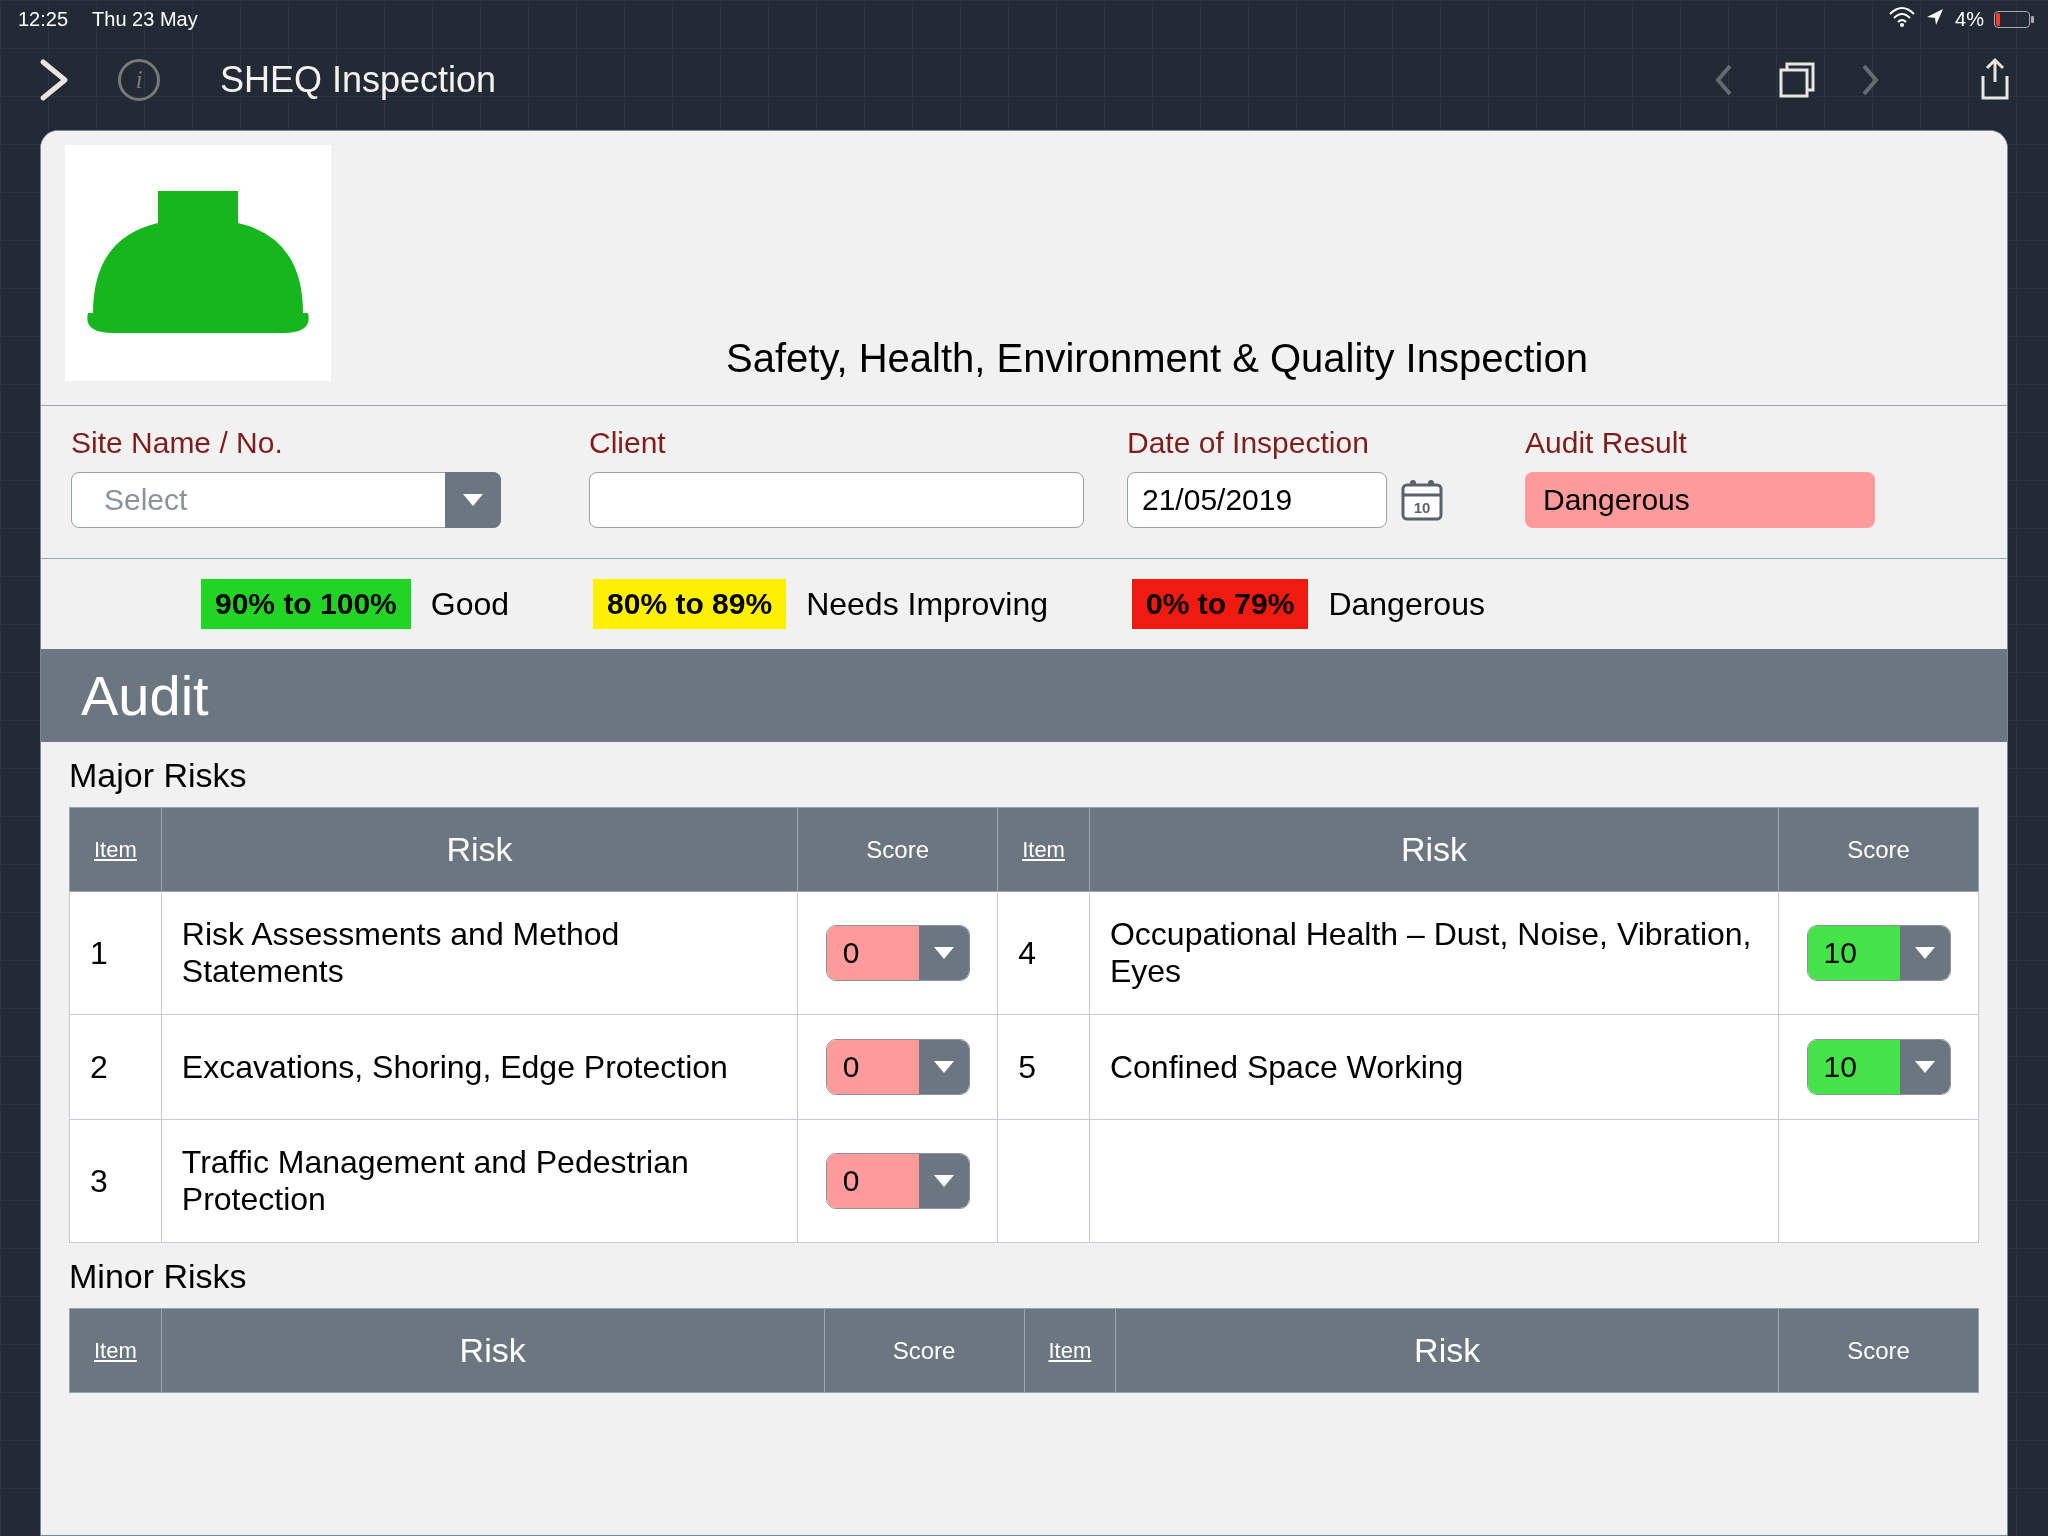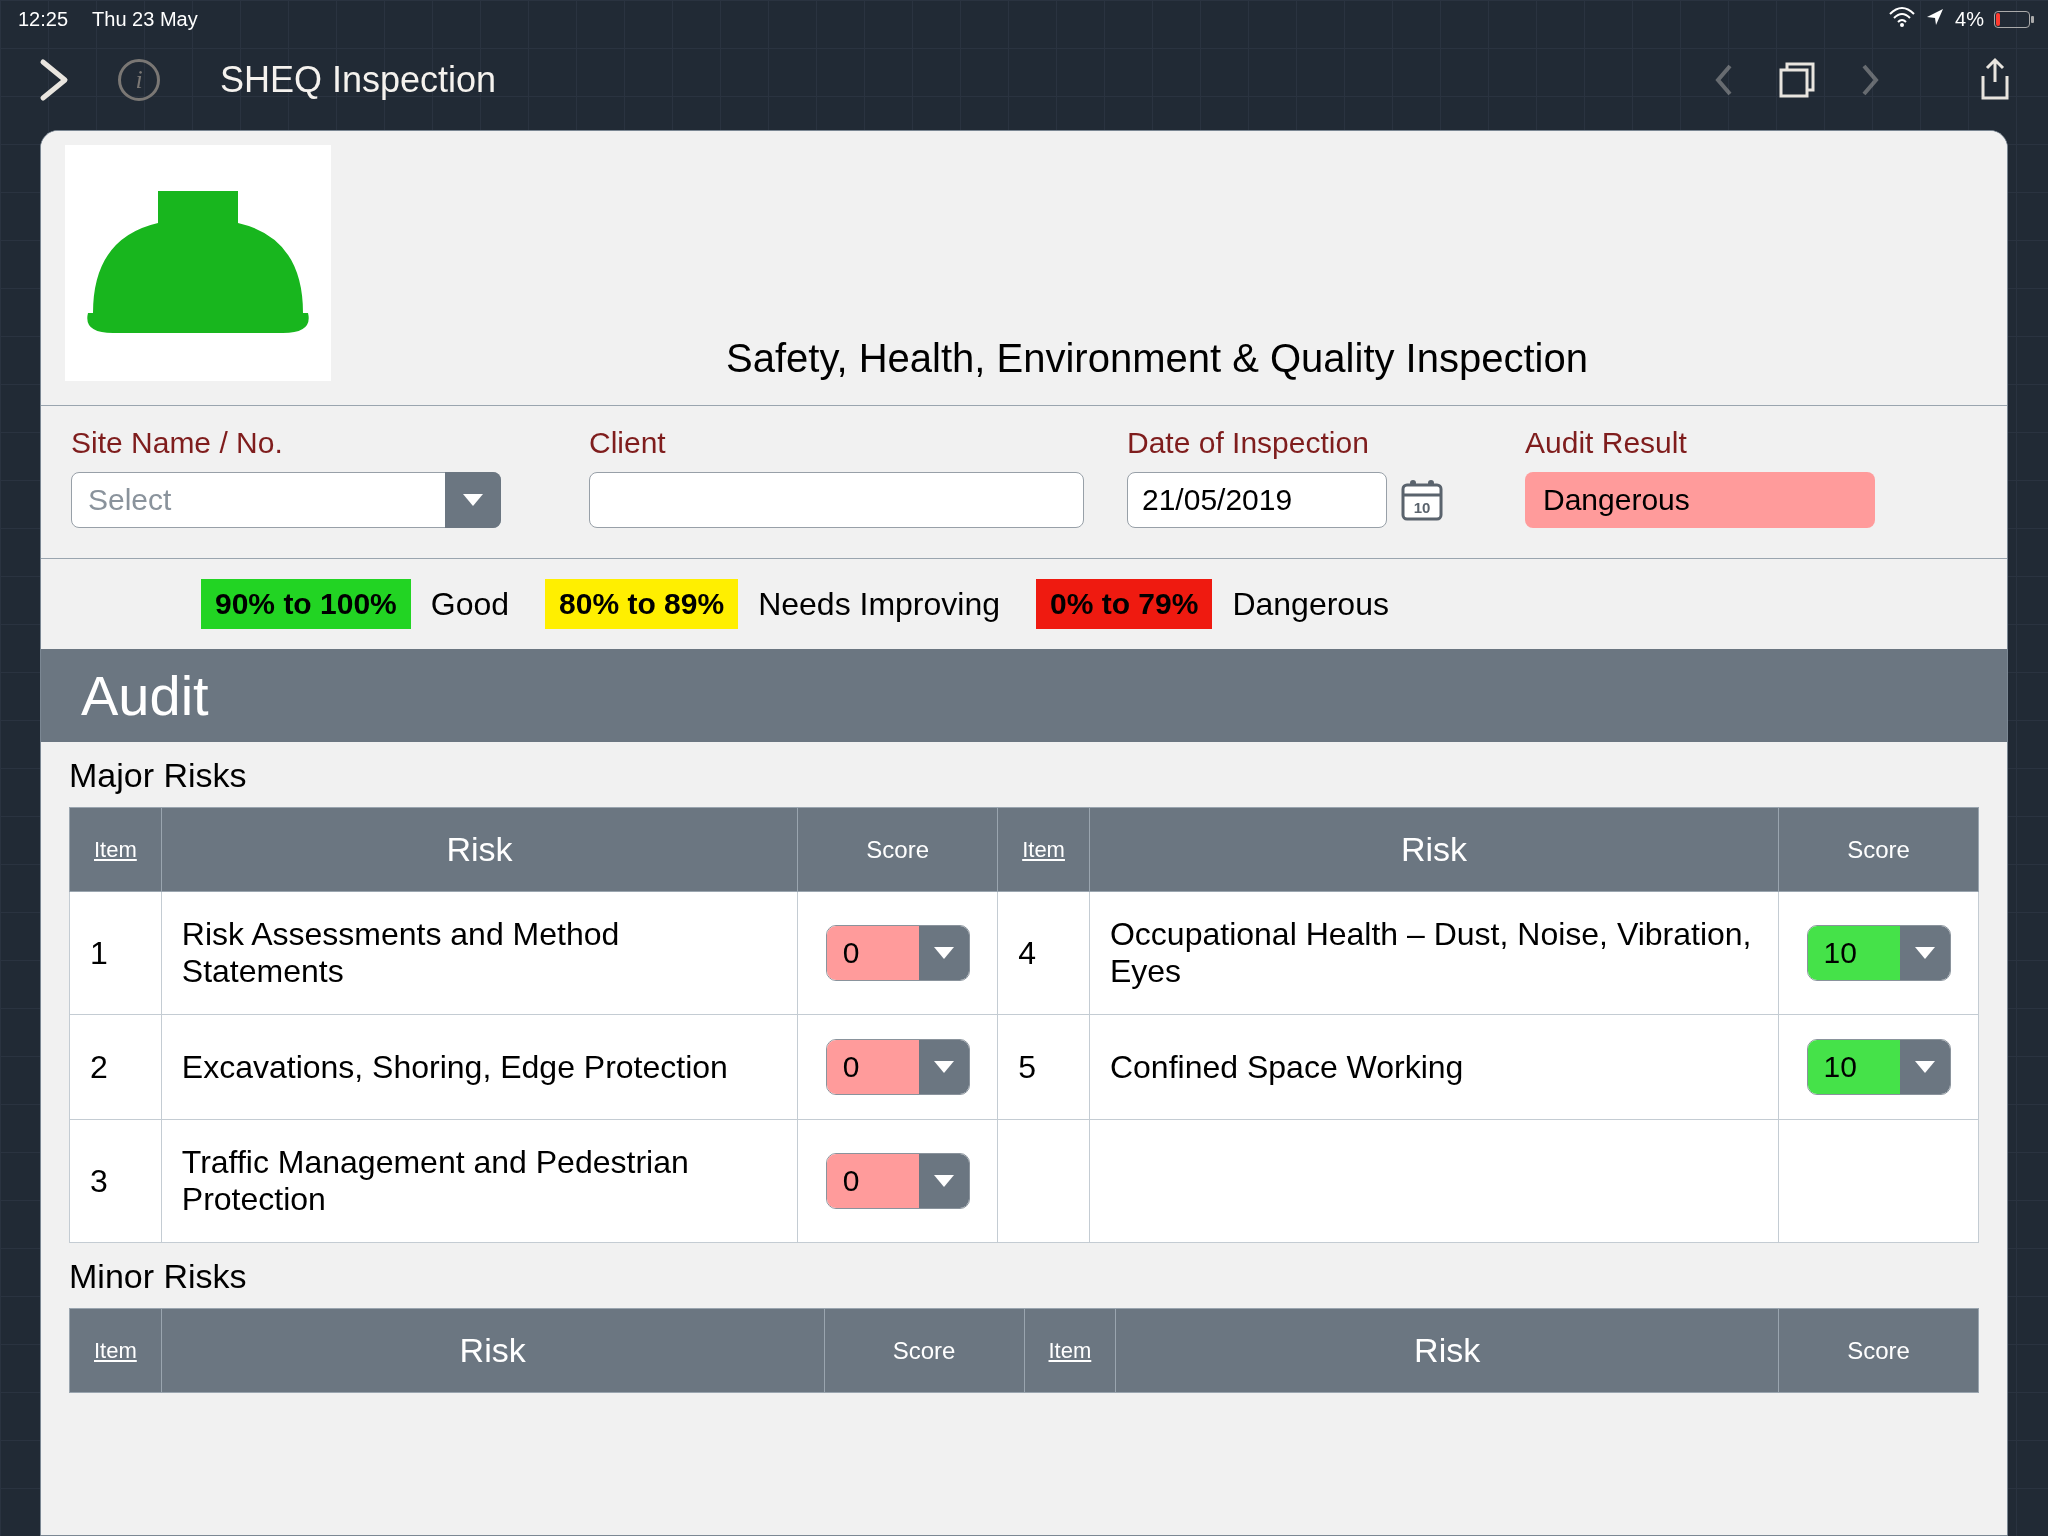--- a/index.html
+++ b/index.html
@@ -118,21 +118,21 @@
   }
   .select-wrap, .txtinput, .datein {
     height: 56px; background: #fff;
     border: 1px solid #98a0a8; border-radius: 8px;
     font-size: 30px; color: #000;
     display:flex; align-items:center;
   }
   .select-wrap {
     width: 430px;
     position: relative;
-    padding-left: 16px; color: #8a939c;
+    padding-left: 32px; color: #8a939c;
   }
   .select-caret, .score-caret {
     width: 56px; height: 56px; background: #6b7681;
     border-radius: 0 8px 8px 0;
     position: absolute; right: -1px; top: -1px; bottom: -1px; height: auto;
     display:flex;align-items:center;justify-content:center;
   }
   .txtinput { width: 495px; padding: 0 14px; }
   .date-wrap { display:flex; align-items:center; gap: 12px; }
   .datein { width: 260px; padding: 0 14px; }
@@ -141,21 +141,21 @@
     background: #ff9b9b;
     border-radius: 8px;
     font-size: 30px; color: #000;
     display:flex; align-items:center;
     padding: 0 18px;
   }
 
   
   .legend {
     display:flex; align-items:center;
-    gap: 36px;
+    gap: 84px;
     padding: 20px 160px;
     background: #f1f1f1;
   }
   .lg { display:flex; align-items:center; gap: 20px; font-size: 32px; color:#000; }
   .pill {
     padding: 8px 14px;
     font-size: 30px; font-weight: 700; color:#000;
   }
   .pill.green  { background:#22d423; }
   .pill.yellow { background:#ffef00; }

